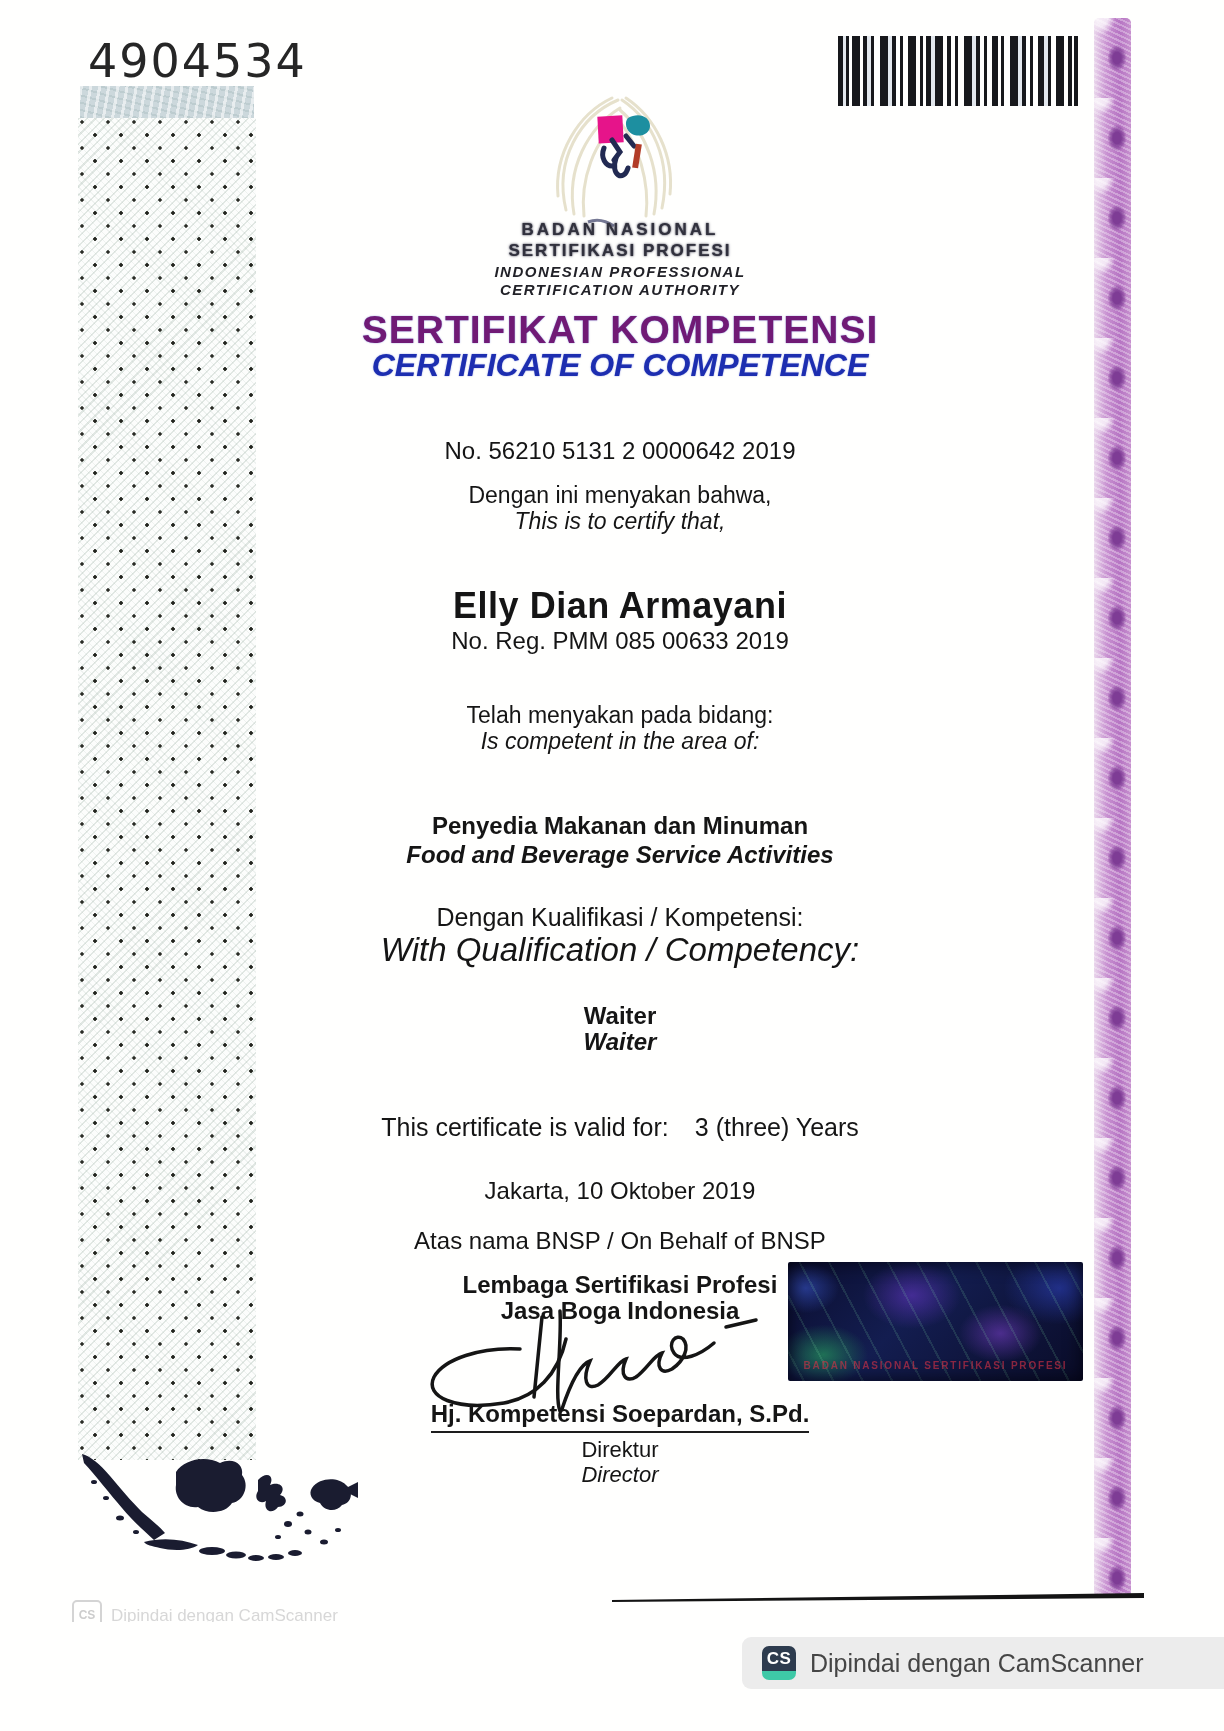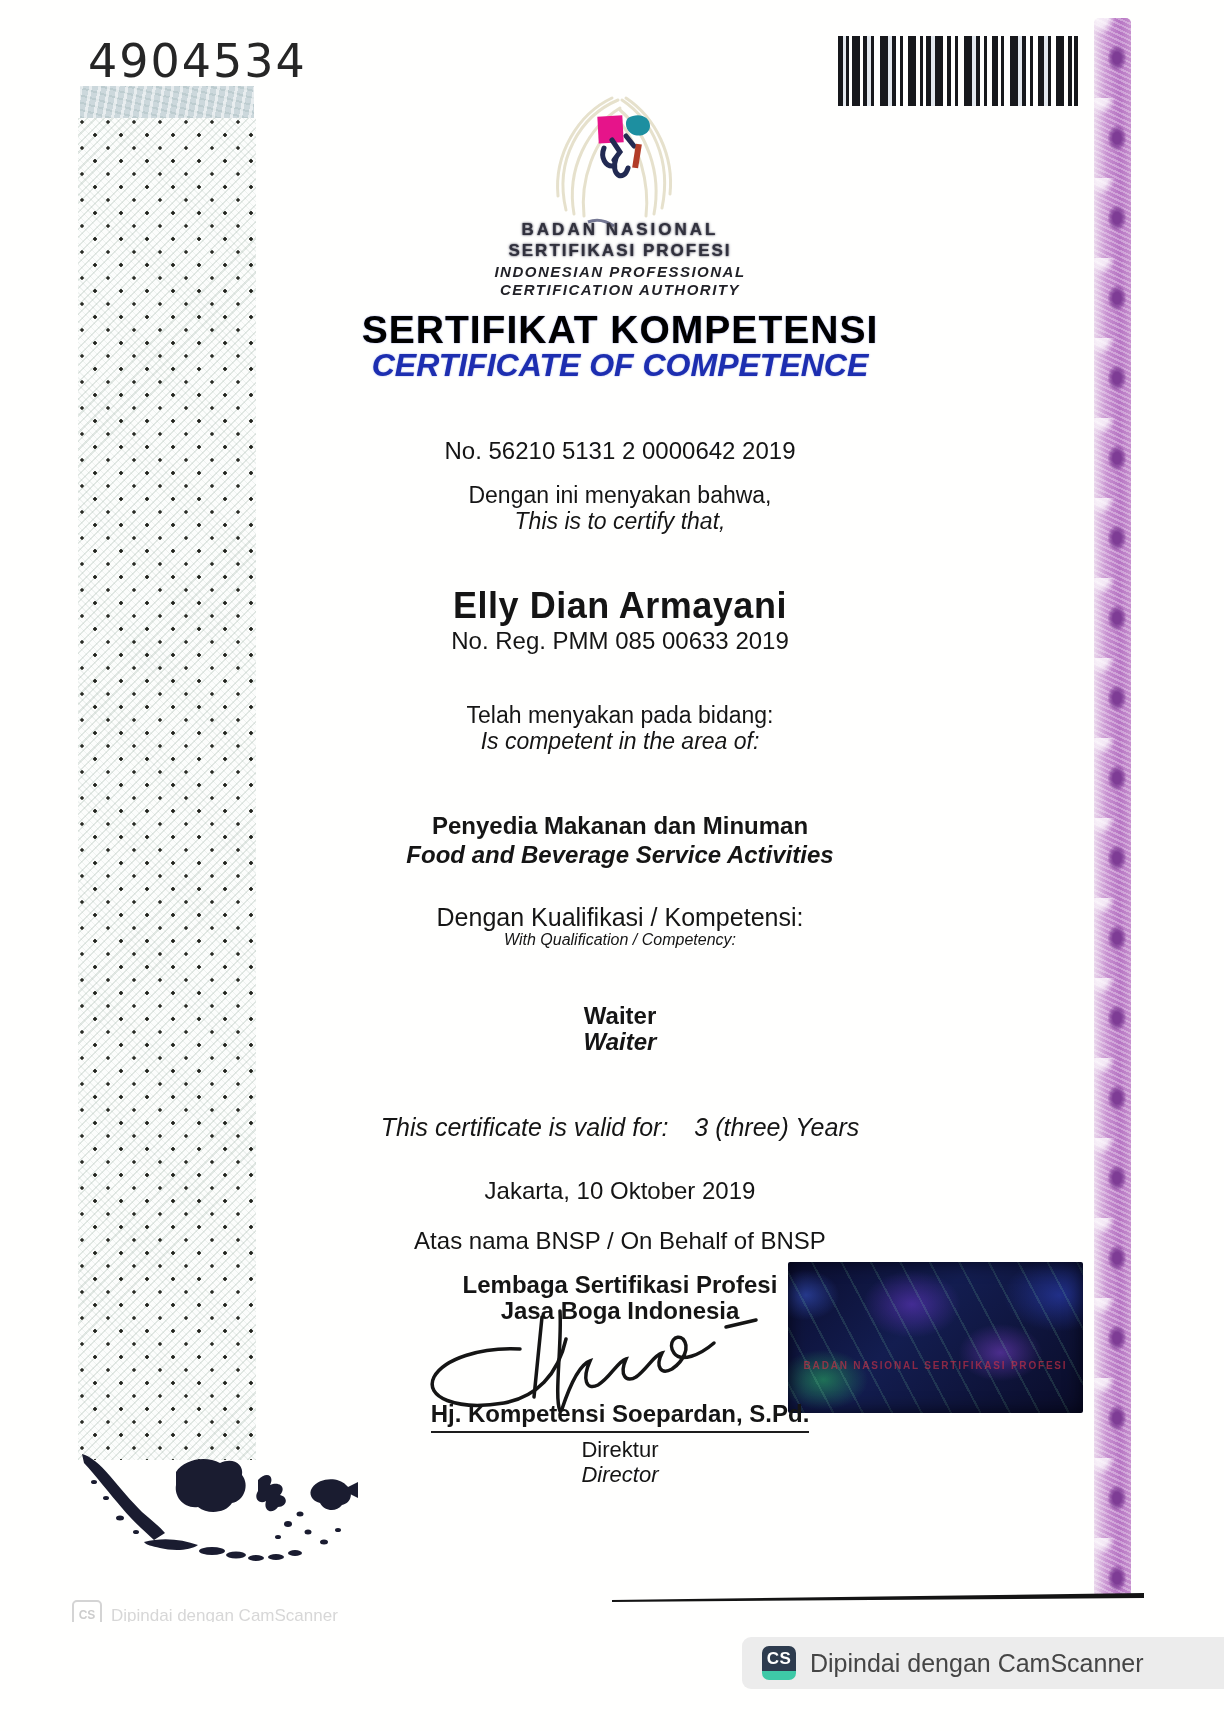--- a/index.html
+++ b/index.html
@@ -43,54 +43,54 @@
   .emblem{position:absolute;left:528px;top:88px;width:170px;height:150px;}
 
   
   .cline{position:absolute;left:180px;width:880px;text-align:center;color:#151515;}
   .org1{top:220px;font-size:17px;font-weight:bold;letter-spacing:3px;color:#31313d;
         text-shadow:0 0 1.6px #4a4a58, 0 0 3px rgba(70,70,90,.55);}
   .org2{top:241px;font-size:17px;font-weight:bold;letter-spacing:2px;color:#31313d;
         text-shadow:0 0 1.6px #4a4a58, 0 0 3px rgba(70,70,90,.55);}
   .org3{top:263px;font-size:15px;font-weight:bold;font-style:italic;letter-spacing:1.5px;color:#222228;}
   .org4{top:281px;font-size:15px;font-weight:bold;font-style:italic;letter-spacing:1.5px;color:#222228;}
-  .title-id{top:308px;font-size:39px;font-weight:bold;color:#000000;letter-spacing:1px;
+  .title-id{top:308px;font-size:39px;font-weight:bold;color:#701a75;letter-spacing:1px;
             text-shadow:0 0 1.5px rgba(25,45,190,.55);}
   .title-en{top:347px;font-size:32px;font-weight:bold;font-style:italic;color:#1d2eb0;
             text-shadow:0 0 1.5px rgba(25,45,190,.55);}
   .cert-no{top:437px;font-size:24px;}
   .intro-id{top:482px;font-size:23px;}
   .intro-en{top:508px;font-size:23px;font-style:italic;}
   .holder{top:585px;font-size:36px;font-weight:bold;letter-spacing:.5px;}
   .regno{top:627px;font-size:24px;}
   .comp-id{top:702px;font-size:23px;}
   .comp-en{top:728px;font-size:23px;font-style:italic;}
   .field-id{top:812px;font-size:24px;font-weight:bold;}
   .field-en{top:841px;font-size:24px;font-weight:bold;font-style:italic;}
   .qual-label-id{top:903px;font-size:25px;}
-  .qual-label-en{top:931px;font-size:16px;font-style:italic;}
+  .qual-label-en{top:931px;font-size:33px;font-style:italic;}
   .qual-id{top:1002px;font-size:24px;font-weight:bold;}
   .qual-en{top:1028px;font-size:24px;font-weight:bold;font-style:italic;}
   .valid-id{top:1086px;font-size:25px;}
-  .valid-en{top:1113px;font-size:25px;font-style:italic;}
+  .valid-en{top:1113px;font-size:25px;}
   .vgap{display:inline-block;width:26px;}
   .placedate{top:1177px;font-size:24px;}
   .behalf{top:1227px;font-size:24px;}
   .issuer1{top:1271px;font-size:24px;font-weight:bold;}
   .issuer2{top:1297px;font-size:24px;font-weight:bold;}
   .signer{top:1400px;font-size:24px;font-weight:bold;}
   .signer .uline{display:inline-block;border-bottom:2.5px solid #1d1d1d;padding-bottom:3px;}
   .dir-id{top:1437px;font-size:22px;}
   .dir-en{top:1462px;font-size:22px;font-style:italic;}
 
   
   .signature{position:absolute;left:420px;top:1305px;width:340px;height:120px;}
 
   
-  .hologram{position:absolute;left:788px;top:1262px;width:295px;height:151px;border-radius:2px;
+  .hologram{position:absolute;left:788px;top:1262px;width:295px;height:119px;border-radius:2px;
     background:
       repeating-linear-gradient(62deg, transparent 0 13px, rgba(130,230,170,.14) 13px 15px, transparent 15px 26px),
       radial-gradient(62px 42px at 12% 78%, rgba(40,170,95,.6), transparent 72%),
       radial-gradient(48px 36px at 6% 22%, rgba(60,90,210,.55), transparent 70%),
       radial-gradient(70px 48px at 42% 28%, rgba(100,55,195,.6), transparent 70%),
       radial-gradient(58px 40px at 72% 60%, rgba(125,65,205,.55), transparent 72%),
       radial-gradient(80px 52px at 92% 22%, rgba(45,65,185,.6), transparent 70%),
       linear-gradient(135deg, #0b0e30 0%, #131d50 42%, #0a0c28 100%);
     box-shadow:inset 0 0 18px rgba(0,0,10,.8);}
   .hologram .holo-text{position:absolute;left:0;right:0;top:98px;text-align:center;

